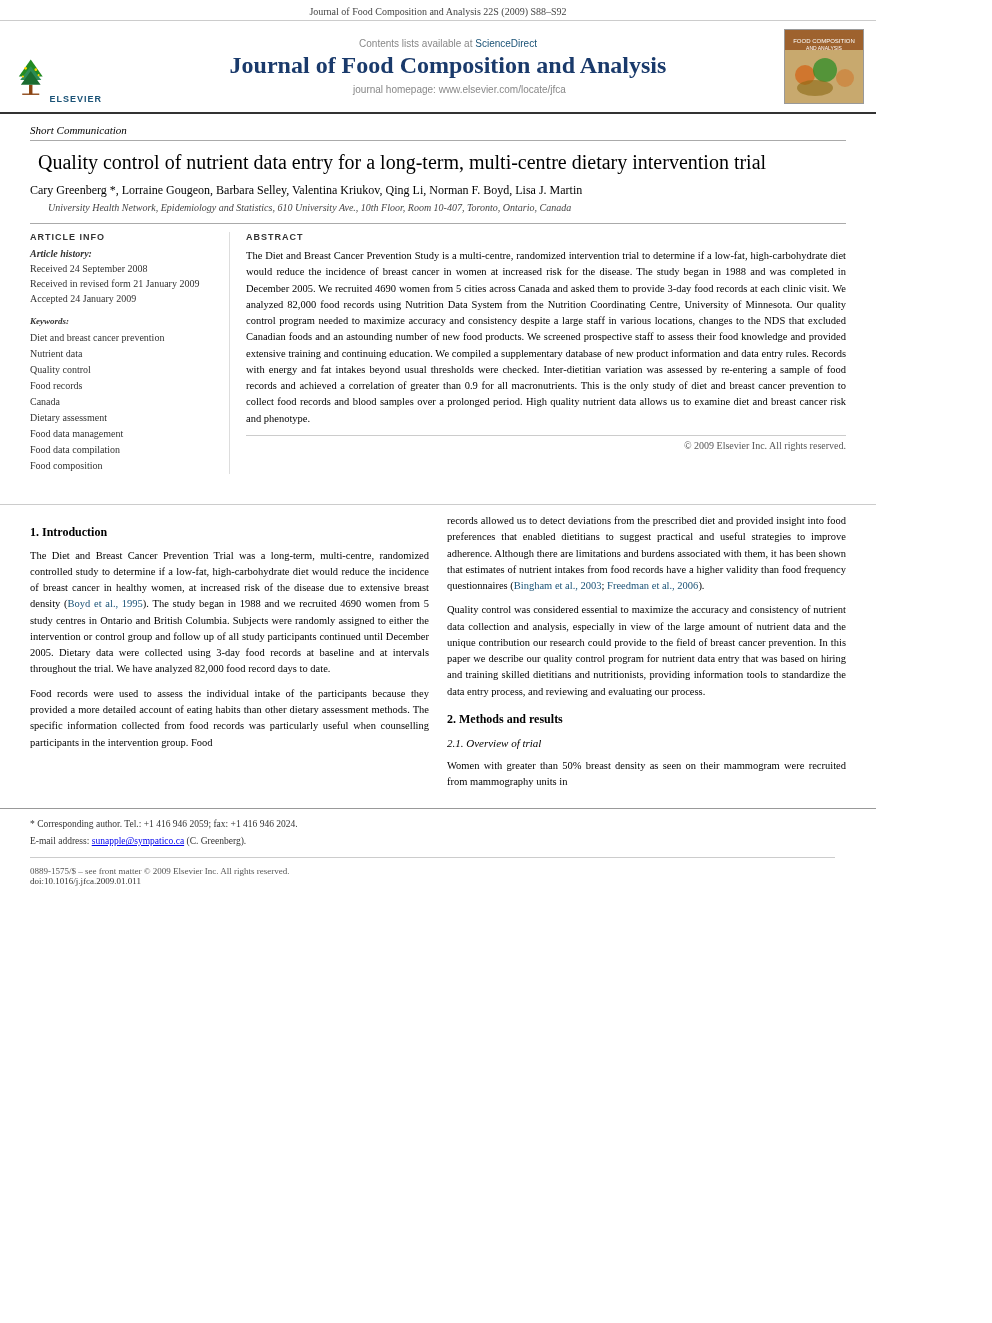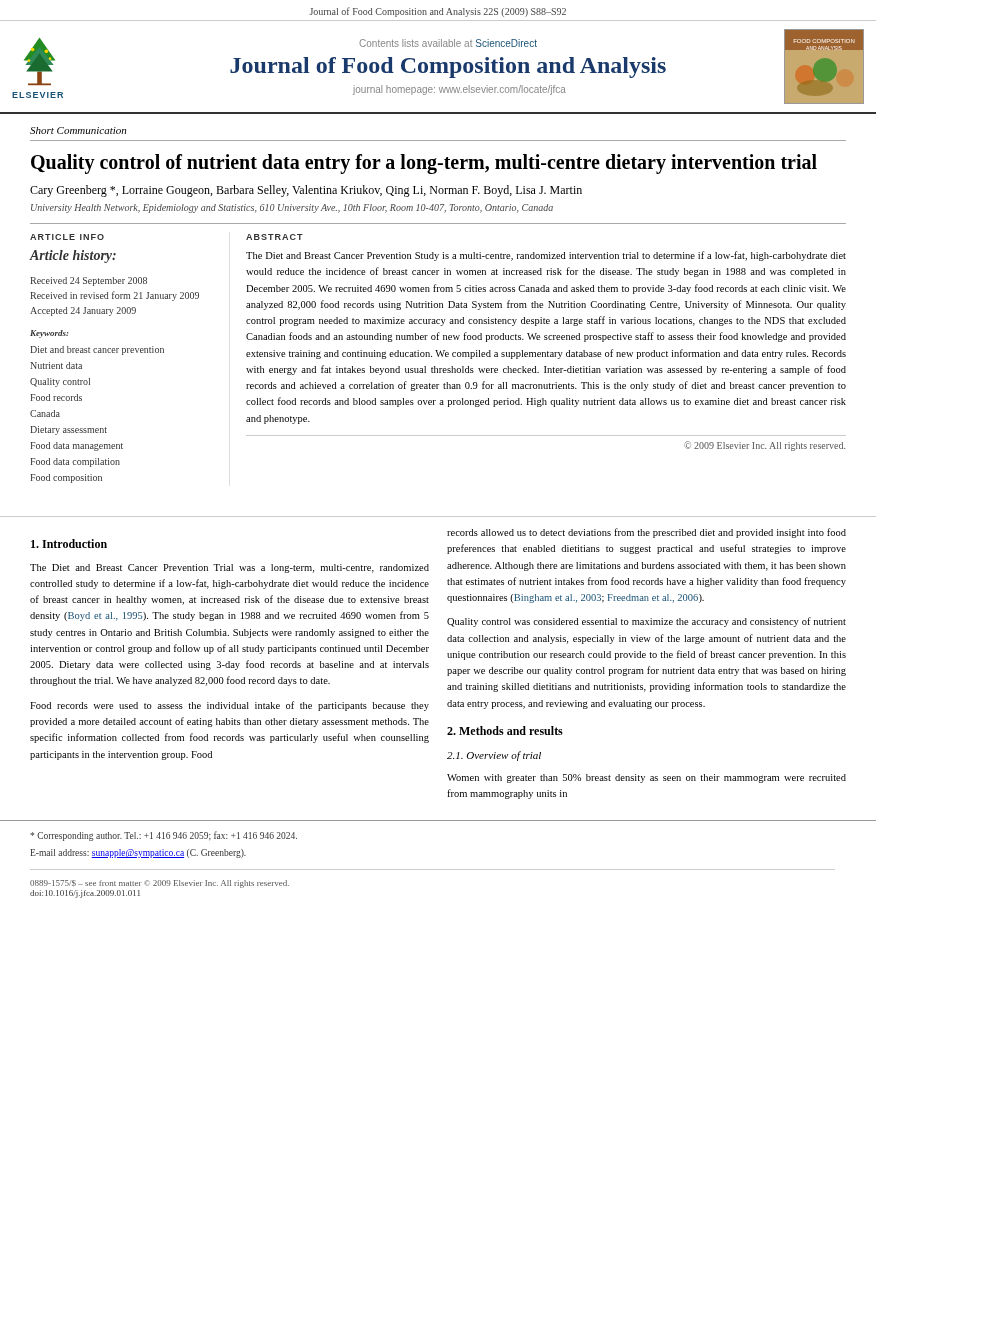--- a/index.html
+++ b/index.html
@@ -33,22 +33,22 @@
       display: flex;
       align-items: stretch;
       border-bottom: 2px solid #333;
       padding: 8px 12px;
       position: relative;
     }
 
     .elsevier-logo {
       width: 90px;
       display: flex;
-      flex-direction: column;
-      align-items: flex-start;
+      flex-direction: row;
+      align-items: flex-end;
       justify-content: center;
       margin-right: 10px;
     }
 
     .elsevier-logo .logo-tree {
       width: 55px;
       height: 55px;
     }
 
     .elsevier-logo .elsevier-text {
@@ -121,37 +121,39 @@
       font-size: 11px;
       color: #000;
       font-style: italic;
       border-bottom: 1px solid #aaa;
       padding-bottom: 4px;
       margin-bottom: 8px;
     }
 
     .article-main-title {
       font-size: 20px;
-      font-weight: bold;
+      font-weight: normal;
       color: #000;
       line-height: 1.3;
       margin-bottom: 8px;
+      margin-left: 8px;
     }
 
     .article-authors {
       font-size: 12px;
       color: #000;
       margin-bottom: 4px;
     }
 
     .article-affiliation {
       font-size: 10px;
       font-style: italic;
       color: #444;
       margin-bottom: 10px;
+      margin-left: 18px;
     }
 
     
     .two-col {
       display: flex;
       gap: 16px;
       margin-bottom: 12px;
       border-top: 1px solid #aaa;
       padding-top: 8px;
     }
@@ -175,25 +177,25 @@
       color: #333;
       margin-bottom: 6px;
       font-family: Arial, sans-serif;
     }
 
     .article-history {
       margin-bottom: 10px;
     }
 
     .history-title {
-      font-size: 14px;
+      font-size: 10px;
       font-style: italic;
       font-weight: bold;
       color: #333;
-      margin-bottom: 9px;
+      margin-bottom: 2px;
     }
 
     .history-item {
       font-size: 10px;
       color: #333;
       line-height: 1.5;
     }
 
     .keywords-section {
       margin-top: 8px;

